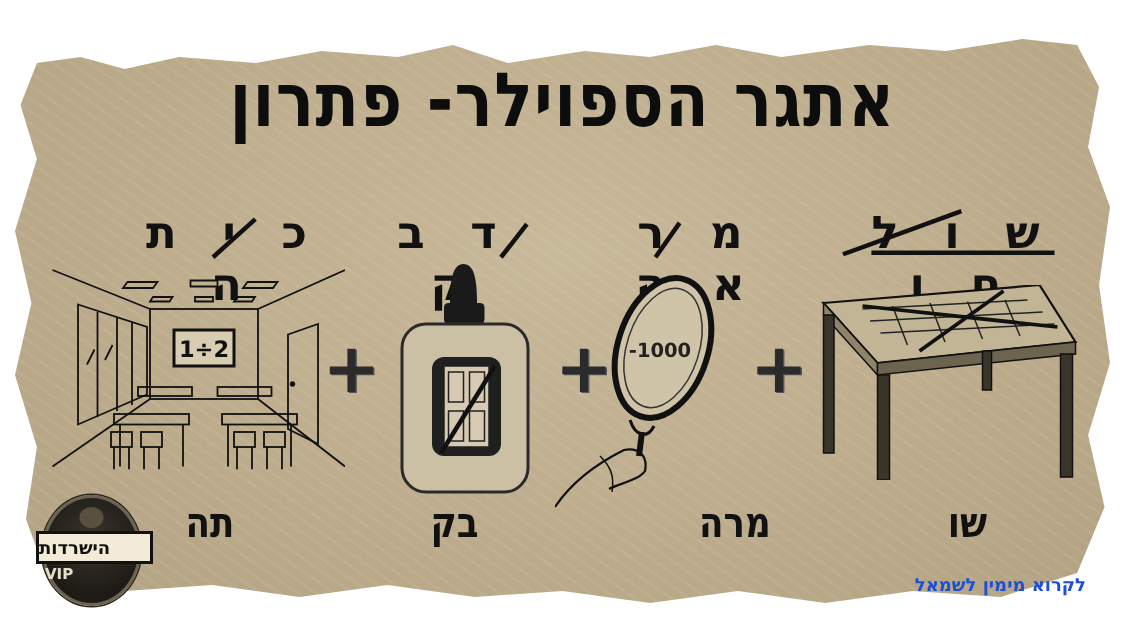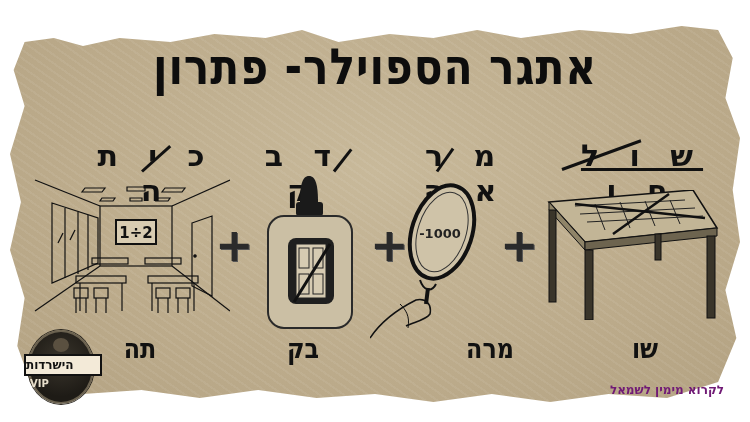--- a/index.html
+++ b/index.html
@@ -10,21 +10,21 @@
       repeating-linear-gradient(35deg, rgba(255,255,255,0.06) 0 2px, rgba(0,0,0,0) 2px 7px),
       radial-gradient(ellipse at 50% 40%, #c8b99a 0%, #bcab8b 60%, #b3a282 100%);
     clip-path: polygon(2% 8%,6% 7%,10% 9%,15% 7%,22% 8%,28% 6%,35% 7%,40% 5%,45% 8%,52% 6%,58% 7%,64% 5%,70% 7%,78% 5%,85% 6%,92% 4%,97% 5%,99% 12%,98% 22%,100% 32%,99% 45%,100% 58%,98% 70%,99.5% 82%,97% 93%,90% 97%,82% 96%,74% 98%,66% 96%,58% 98%,50% 96%,42% 97%,34% 95%,26% 97%,18% 95%,10% 96%,3% 94%,1% 84%,2% 72%,0% 60%,1.5% 48%,0% 36%,2% 24%,0.5% 15%);
   }
   .abs { position:absolute; }
   .title { left:0; width:750px; top:38px; text-align:center; font-family:"DejaVu Sans", sans-serif; font-weight:bold; font-size:50px; color:#0d0d0d; letter-spacing:1px; direction:rtl; transform:scaleX(0.85); }
   .word { font-family:"DejaVu Sans", sans-serif; font-weight:bold; font-size:30px; color:#111; direction:rtl; letter-spacing:10px; text-align:center; }
   .strike { position:absolute; height:3px; background:#111; transform-origin:left center; }
   .result { font-family:"DejaVu Sans", sans-serif; font-weight:bold; font-size:28px; color:#111; direction:rtl; text-align:center; transform:scaleX(0.85); }
   .plus { font-family:"DejaVu Sans", sans-serif; font-weight:bold; font-size:46px; color:#2b2b2b; text-shadow:1px 1px 0 #555; }
-  .footer { font-family:"DejaVu Sans", sans-serif; font-weight:bold; font-size:12px; color:#701a75; direction:rtl; }
+  .footer { font-family:"DejaVu Sans", sans-serif; font-weight:bold; font-size:12px; color:#1d4ed8; direction:rtl; }
   .badge { left:28px; top:330px; width:62px; height:70px; border-radius:50%; background:radial-gradient(circle at 50% 40%, #3a352c 0%, #1e1b16 70%); border:2px solid #6b6250; box-shadow:0 0 0 1px #2a261f; }
   .badge-label { position:absolute; left:-6px; top:22px; width:74px; height:18px; background:#f3ead8; border:2px solid #111; color:#111; font-size:12px; font-weight:bold; text-align:left; line-height:18px; direction:rtl; }
   .badge-vip { position:absolute; left:0; width:62px; top:46px; text-align:left; color:#e8dfcc; font-size:10px; font-weight:bold; }
   .badge-moon { position:absolute; left:23px; top:6px; width:16px; height:14px; border-radius:50%; background:#5a5040; }
 </style>
 </head>
 <body>
 
 <div class="paper"></div>
 

